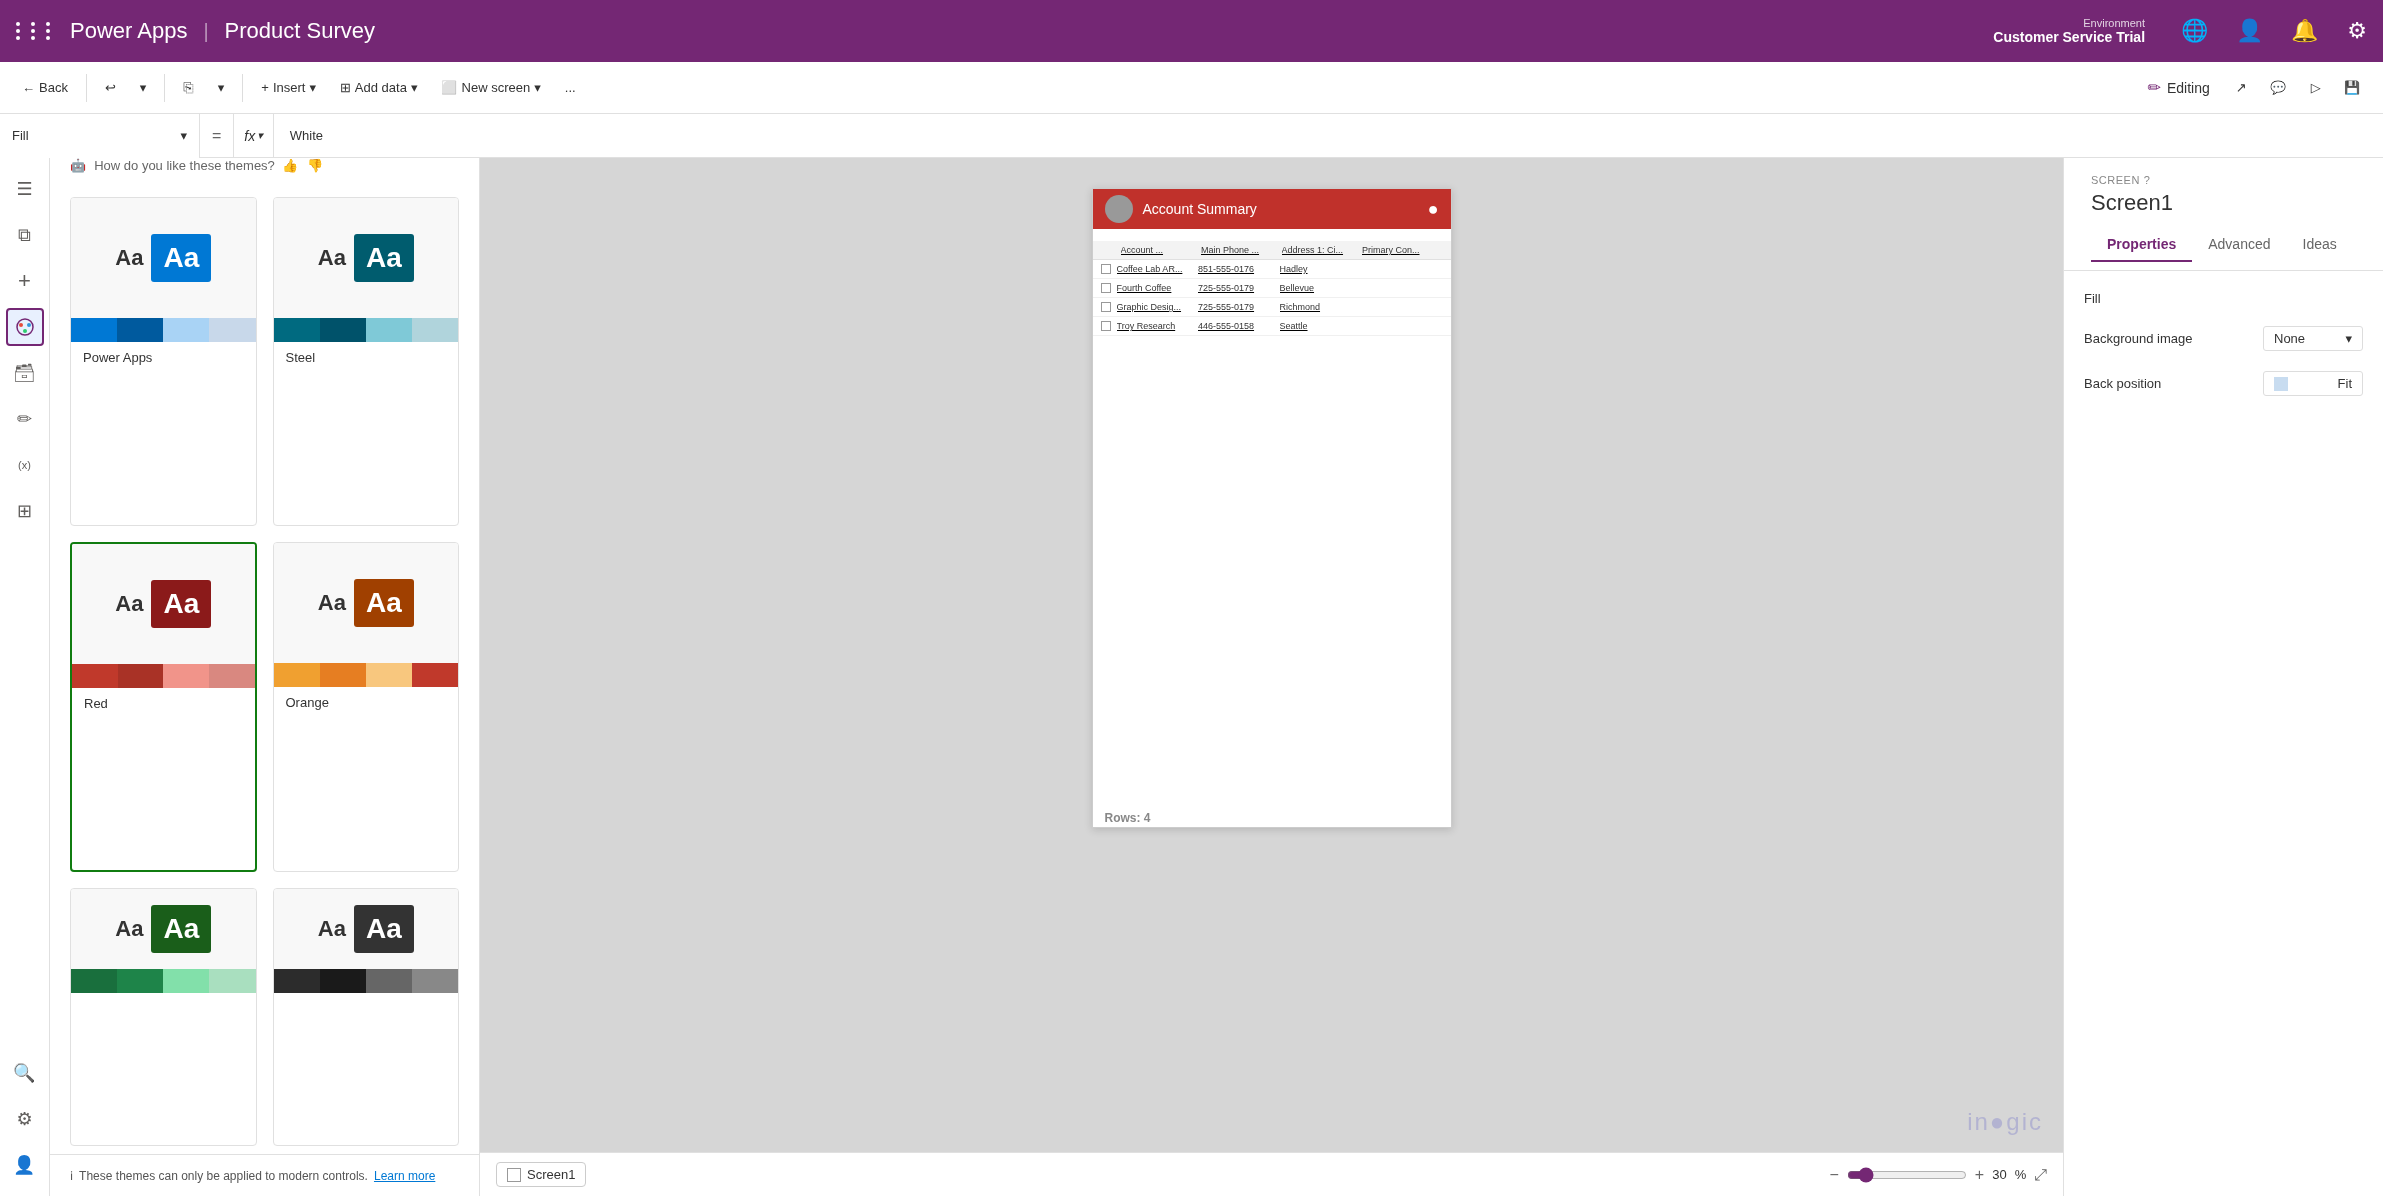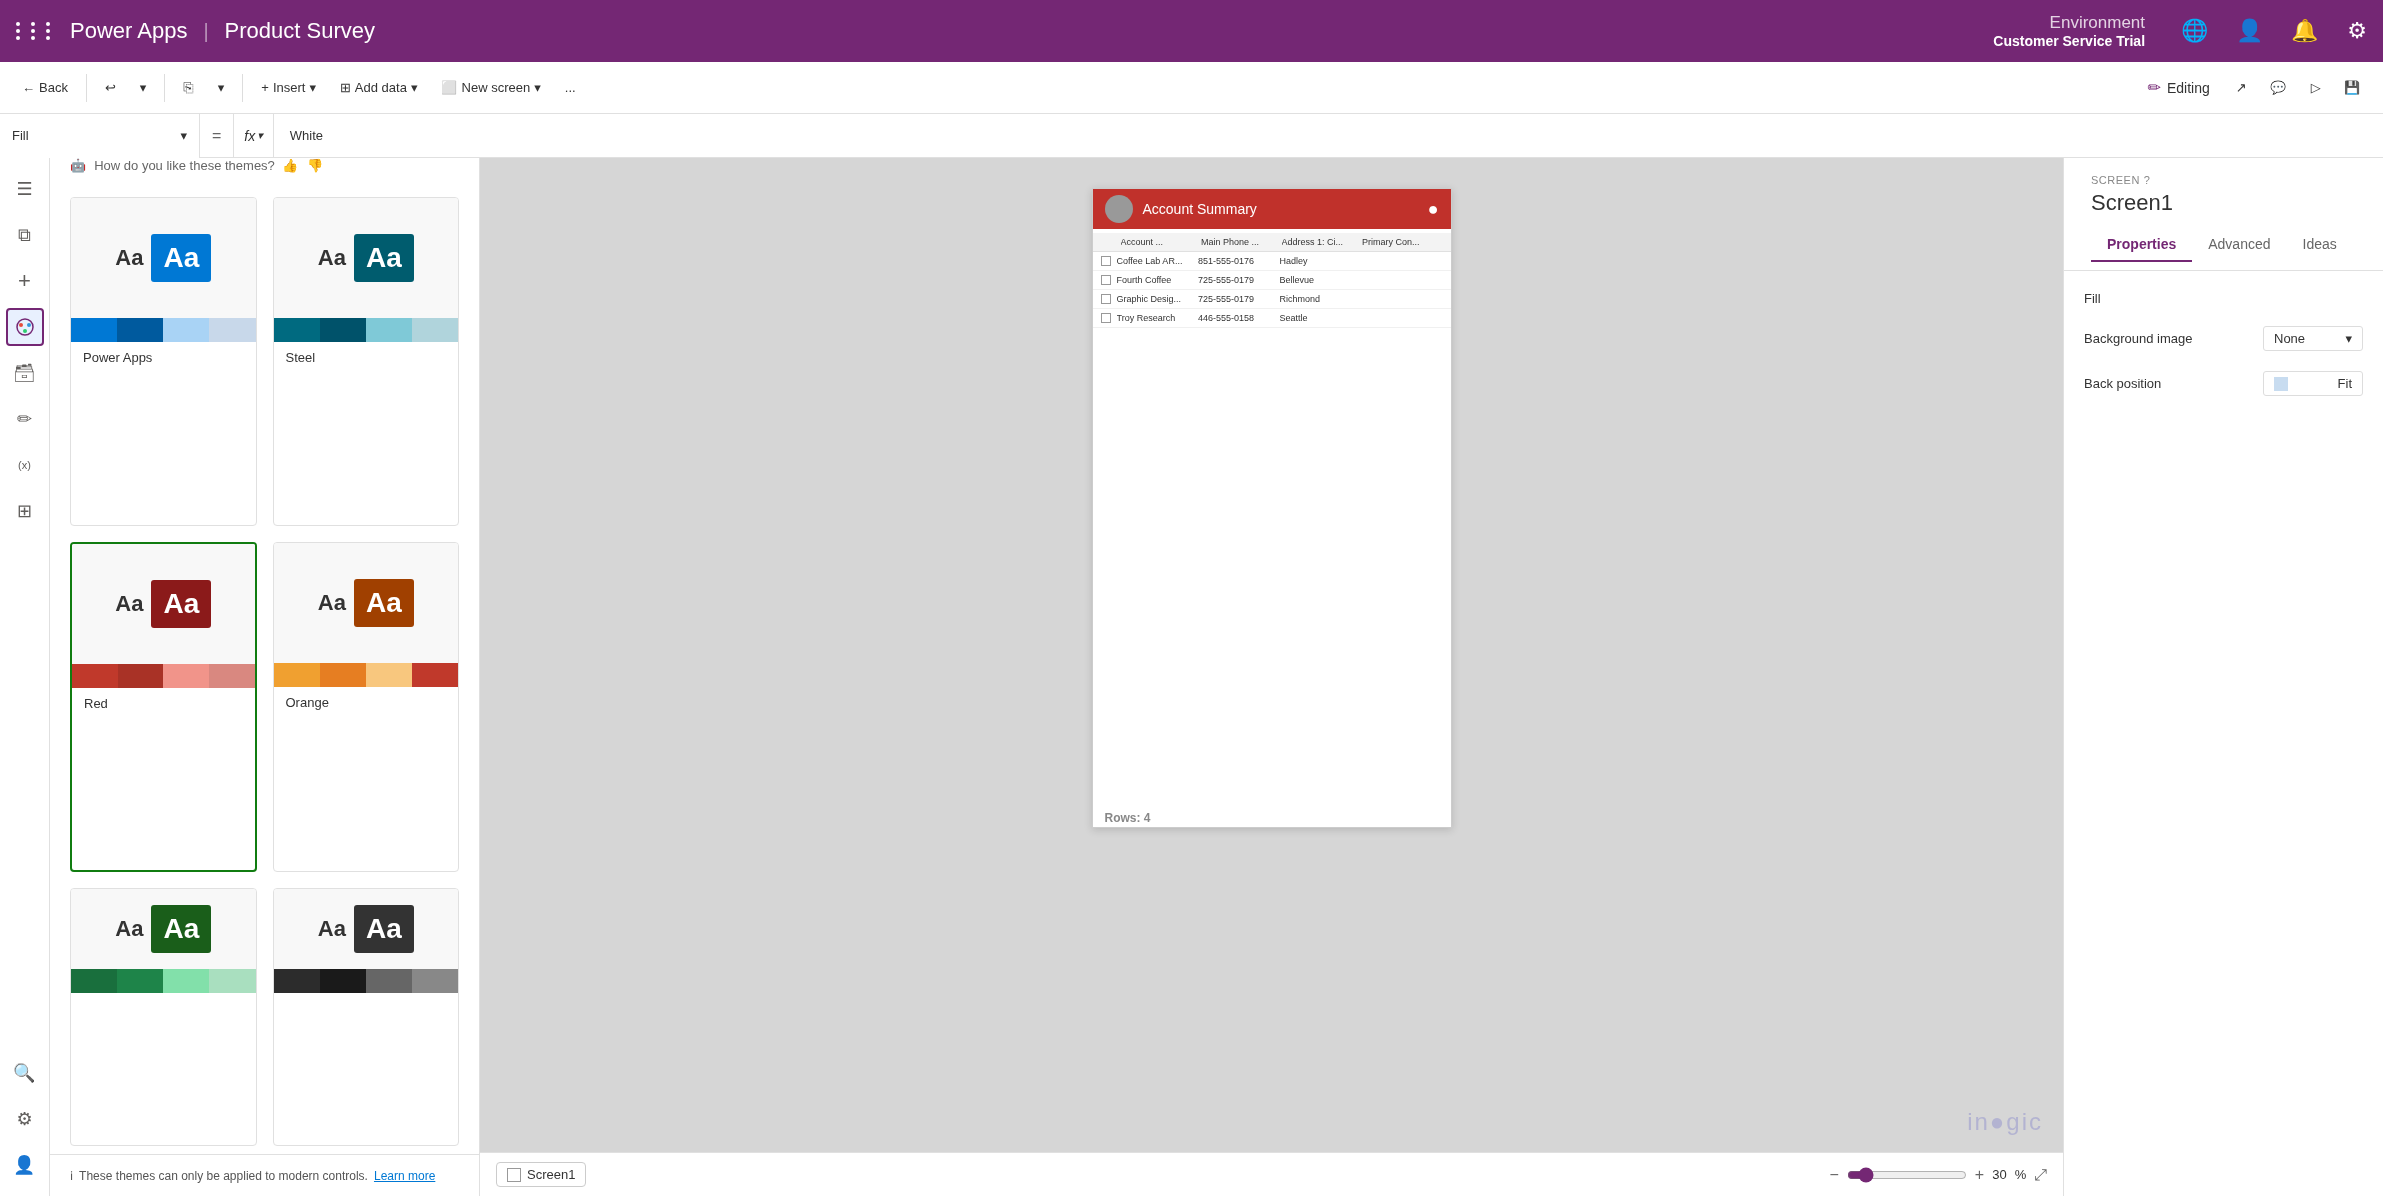--- a/index.html
+++ b/index.html
@@ -15,21 +15,21 @@
       color: white;
       gap: 12px;
     }
     .top-bar-grid { display: grid; grid-template-columns: 12px 12px 12px; gap: 3px; }
     .top-bar-grid span { width: 4px; height: 4px; background: white; border-radius: 50%; display: block; }
     .top-bar-brand { font-size: 22px; font-weight: 300; color: white; }
     .top-bar-sep { color: rgba(255,255,255,0.5); font-size: 20px; margin: 0 4px; }
     .top-bar-project { font-size: 22px; font-weight: 400; color: white; }
     .top-bar-spacer { flex: 1; }
     .top-bar-env { display: flex; flex-direction: column; align-items: flex-end; margin-right: 8px; }
-    .top-bar-env-label { font-size: 17px; color: rgba(255,255,255,0.8); }
+    .top-bar-env-label { font-size: 11px; color: rgba(255,255,255,0.8); }
     .top-bar-env-name { font-size: 14px; font-weight: 600; color: white; }
     .top-bar-icon { color: white; font-size: 22px; margin-left: 16px; cursor: pointer; }
 
     
     .toolbar {
       background: white;
       height: 52px;
       display: flex;
       align-items: center;
       padding: 0 12px;
@@ -491,21 +491,21 @@
   </div>
 
   <div class="canvas-area" style="position:relative;">
     <div class="app-screen">
       <div class="app-header">
         <div class="app-header-avatar"></div>
         <span>Account Summary</span>
         <div class="app-header-spacer"></div>
         <span class="app-header-icon">●</span>
       </div>
-      <div style="padding: 4px 0;">
+      <div style="padding: 12px 0; text-decoration: underline;">
         <div class="app-table-header">
           <div style="width:14px; margin-right:6px;"></div>
           <div class="app-table-cell">Account ...</div>
           <div class="app-table-cell">Main Phone ...</div>
           <div class="app-table-cell">Address 1: Ci...</div>
           <div class="app-table-cell">Primary Con...</div>
         </div>
         <div class="app-table-row">
           <div class="app-checkbox"></div>
           <div class="app-table-cell">Coffee Lab AR...</div>

